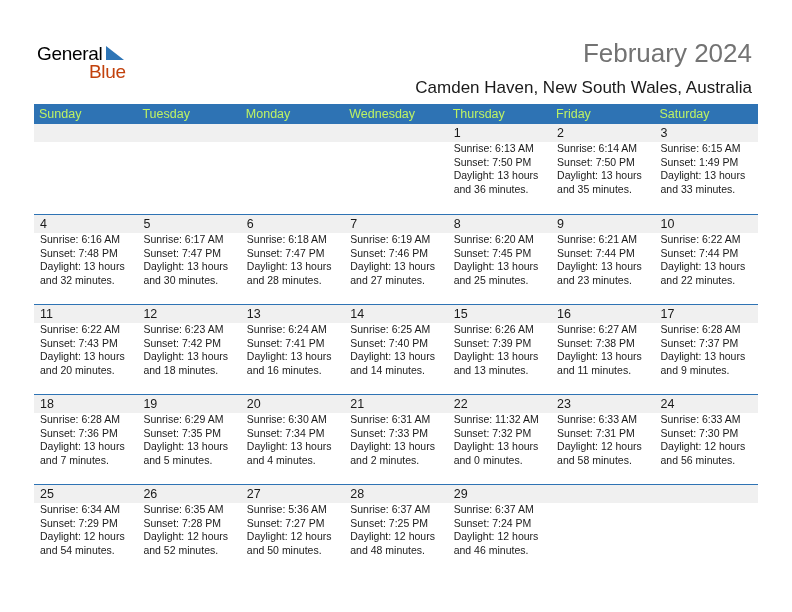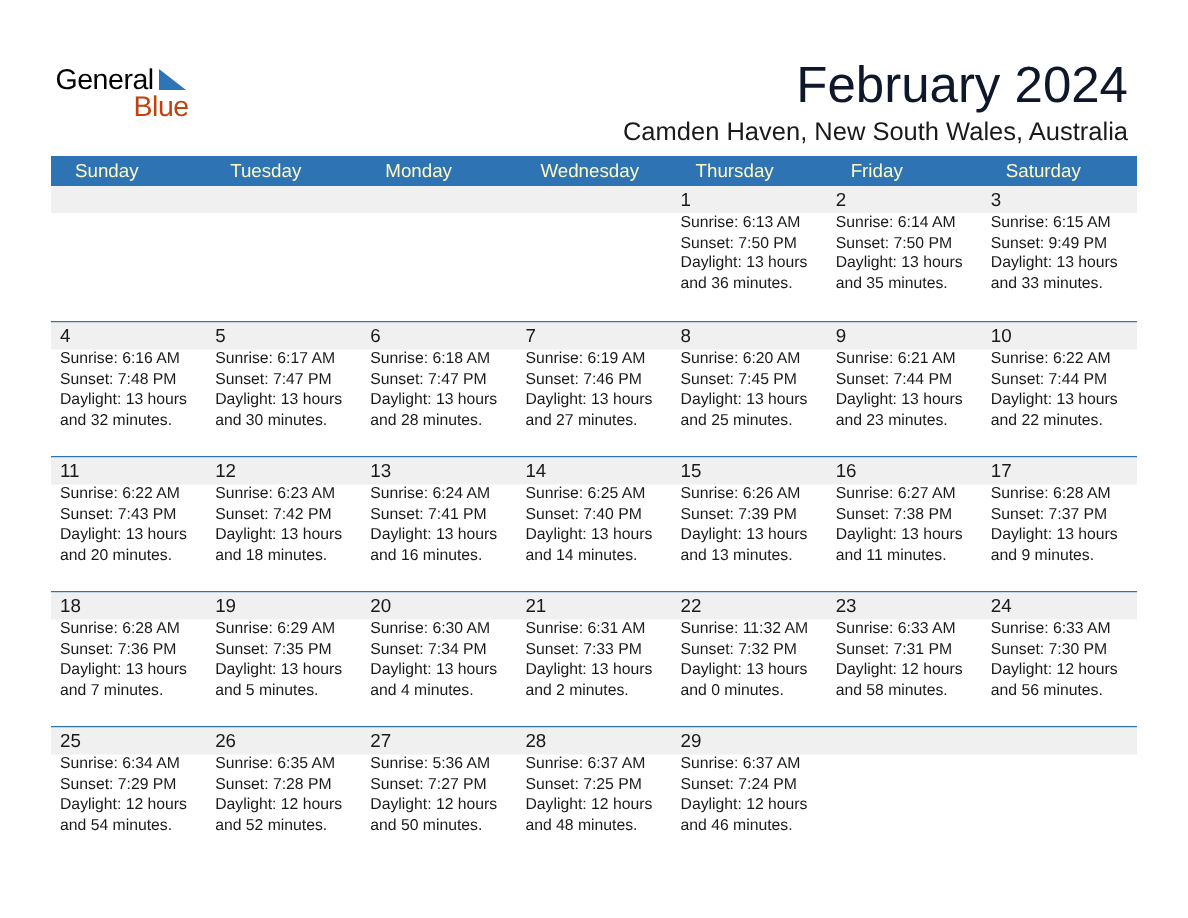--- a/index.html
+++ b/index.html
@@ -5,26 +5,26 @@
   * { box-sizing: border-box; margin: 0; padding: 0; }
   html, body { width: 792px; height: 612px; background: #ffffff; overflow: hidden; }
   body { position: relative; font-family: "Liberation Sans", "DejaVu Sans", sans-serif; color: #1a1a1a; }
 
   .logo { position: absolute; left: 37px; top: 43px; width: 100px; height: 40px; }
   .logo .general { position: absolute; left: 0; top: 0; font-size: 19px; color: #000000; letter-spacing: -0.3px; }
   .logo .blue { position: absolute; left: 52px; top: 18px; font-size: 19px; color: #c2410c; letter-spacing: -0.3px; }
   .logo .tri { position: absolute; left: 69px; top: 3px; width: 0; height: 0;
                border-left: 18px solid transparent; border-bottom: 14px solid #2e75b6; transform: scaleX(-1); }
 
-  .title { position: absolute; right: 40px; top: 38px; font-size: 34px; color: #0f172a; text-align: right; white-space: nowrap; }
+  .title { position: absolute; right: 40px; top: 38px; font-size: 26px; color: #737373; text-align: right; white-space: nowrap; }
   .subtitle { position: absolute; right: 40px; top: 78px; font-size: 17px; color: #1a1a1a; text-align: center; white-space: nowrap; }
 
   .calendar { position: absolute; left: 34px; top: 104px; width: 724px; }
   .header-row { display: flex; height: 20px; background: #2e73b4; }
-  .header-cell { width: 103.43px; color: #fef9c3; font-size: 12.5px; line-height: 20px; padding-left: 16px; }
+  .header-cell { width: 103.43px; color: #bef264; font-size: 12.5px; line-height: 20px; padding-left: 5px; }
 
   .week { position: relative; height: 90px; }
   .week.bordered { border-top: 1.5px solid #2e73b4; }
   .week .band { position: absolute; left: 0; right: 0; top: 0; height: 18px; background: #f0f0f0; }
   .week .cells { position: relative; display: flex; height: 100%; }
   .day { width: 103.43px; padding-left: 6px; }
   .day .num { font-size: 12.5px; line-height: 18px; height: 18px; color: #1a1a1a; }
   .day .info { font-size: 10.5px; line-height: 13.5px; color: #1a1a1a; white-space: nowrap; }
 </style>
 </head>
@@ -91,21 +91,21 @@
           <div class="day">
             <div class="num">2</div>
             <div class="info">Sunrise: 6:14 AM</div>
             <div class="info">Sunset: 7:50 PM</div>
             <div class="info">Daylight: 13 hours</div>
             <div class="info">and 35 minutes.</div>
           </div>
           <div class="day">
             <div class="num">3</div>
             <div class="info">Sunrise: 6:15 AM</div>
-            <div class="info">Sunset: 9:49 PM</div>
+            <div class="info">Sunset: 1:49 PM</div>
             <div class="info">Daylight: 13 hours</div>
             <div class="info">and 33 minutes.</div>
           </div>
         </div>
       </div>
       <div class="week bordered">
         <div class="band"></div>
         <div class="cells">
           <div class="day">
             <div class="num">4</div>

